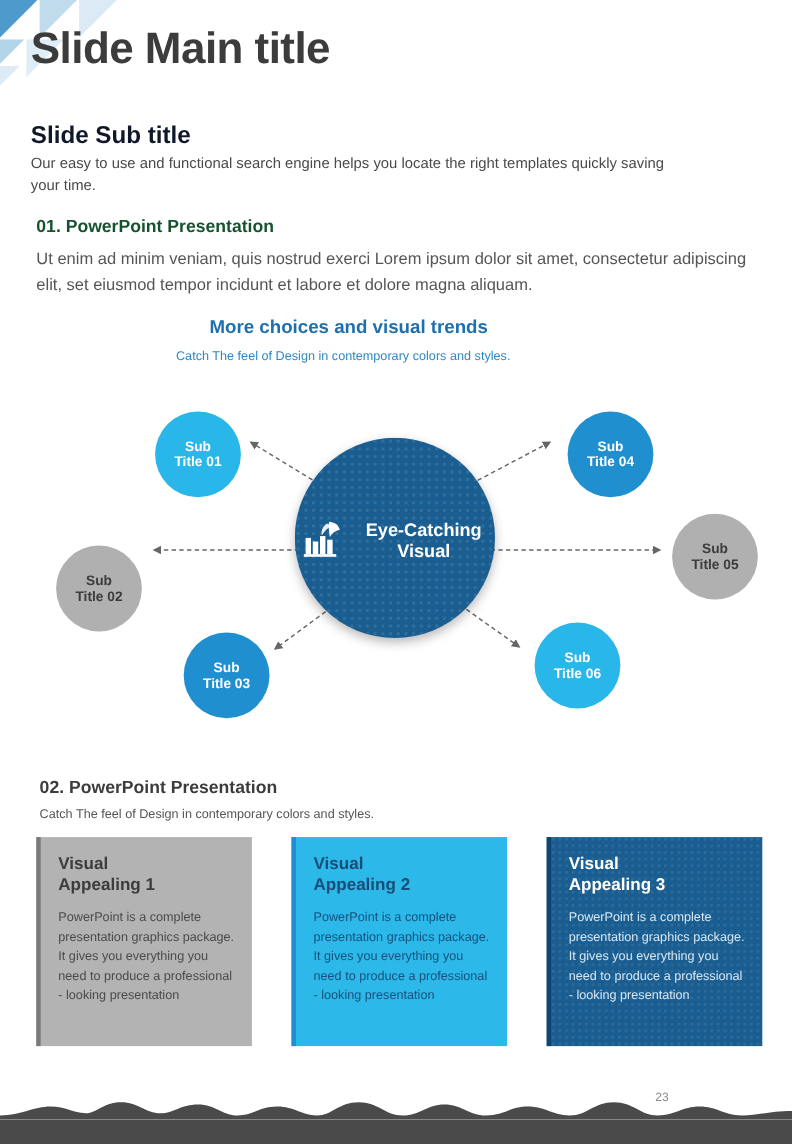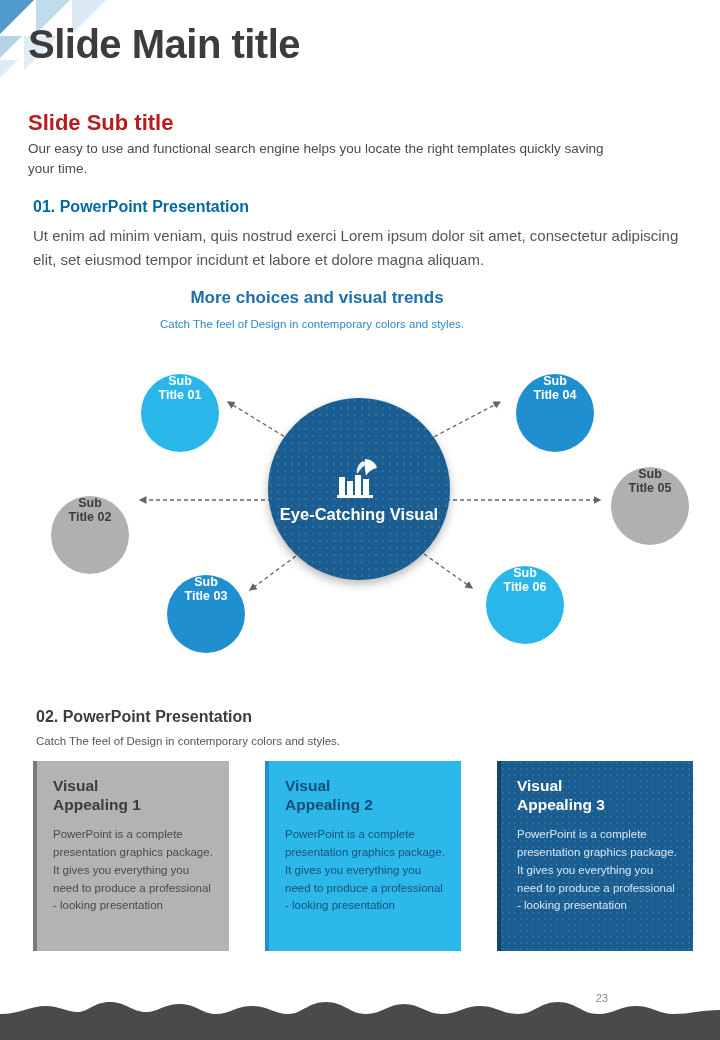--- a/index.html
+++ b/index.html
@@ -17,67 +17,67 @@
   .tri-deco { position:absolute; top:0; left:0; width:120px; height:92px; }
 
   
   .main-title {
     position:absolute; left:28px; top:22px;
     font-size:40px; font-weight:bold; color:#3c3c3c;
     letter-spacing:-0.5px;
   }
   .sub-title {
     position:absolute; left:28px; top:110px;
-    font-size:22px; font-weight:bold; color:#b91c1c;
+    font-size:22px; font-weight:bold; color:#0f172a;
   }
   .sub-desc {
     position:absolute; left:28px; top:139px; width:600px;
     font-size:13.5px; line-height:1.45; color:#4a4a4a;
   }
 
   .sec1-head {
     position:absolute; left:33px; top:198px;
-    font-size:16px; font-weight:bold; color:#0369a1;
+    font-size:16px; font-weight:bold; color:#14532d;
   }
   .sec1-body {
     position:absolute; left:33px; top:224px; width:652px;
     font-size:15px; line-height:1.6; color:#555;
   }
 
   .diagram-title {
     position:absolute; left:0; right:0; top:288px; text-align:center;
     font-size:17px; font-weight:bold; color:#1d6fae;padding-left:10px;
   }
   .diagram-sub {
     position:absolute; left:0; right:0; top:318px; text-align:center;
     font-size:11.5px; color:#2f88c4;
   }
 
   
   .diagram { position:absolute; left:0; top:340px; width:720px; height:330px; }
   .node {
     position:absolute; border-radius:50%;
-    display:flex; align-items:flex-start; justify-content:center;
+    display:flex; align-items:center; justify-content:center;
     text-align:center; font-weight:bold; color:#ffffff;
     line-height:1.15; box-sizing:border-box;
   }
   .node span { display:block; }
   .node-sm { width:78px; height:78px; font-size:12.5px; }
   .node-gray { background:#b0b0b0; color:#3c3c3c; }
   .node-cyan { background:#29b6e8; }
   .node-blue { background:#1f8fd0; }
   .center-node {
     position:absolute; left:268px; top:58px; width:182px; height:182px;
     border-radius:50%;
     background:#1a5e91;
     background-image:
       radial-gradient(circle at 3px 3px, rgba(255,255,255,0.10) 1.4px, transparent 1.6px);
     background-size:7px 7px;
     box-shadow:0 4px 10px rgba(0,0,0,0.28);
-    display:flex; flex-direction:column; align-items:center; justify-content:center;
+    display:flex; align-items:center; justify-content:center;
     color:#fff;
   }
   .center-label { font-size:16.5px; font-weight:bold; line-height:1.15; text-align:center; margin-top:6px; }
 
   
   .sec2-head {
     position:absolute; left:36px; top:708px;
     font-size:16px; font-weight:bold; color:#3c3c3c;
   }
   .sec2-body {

